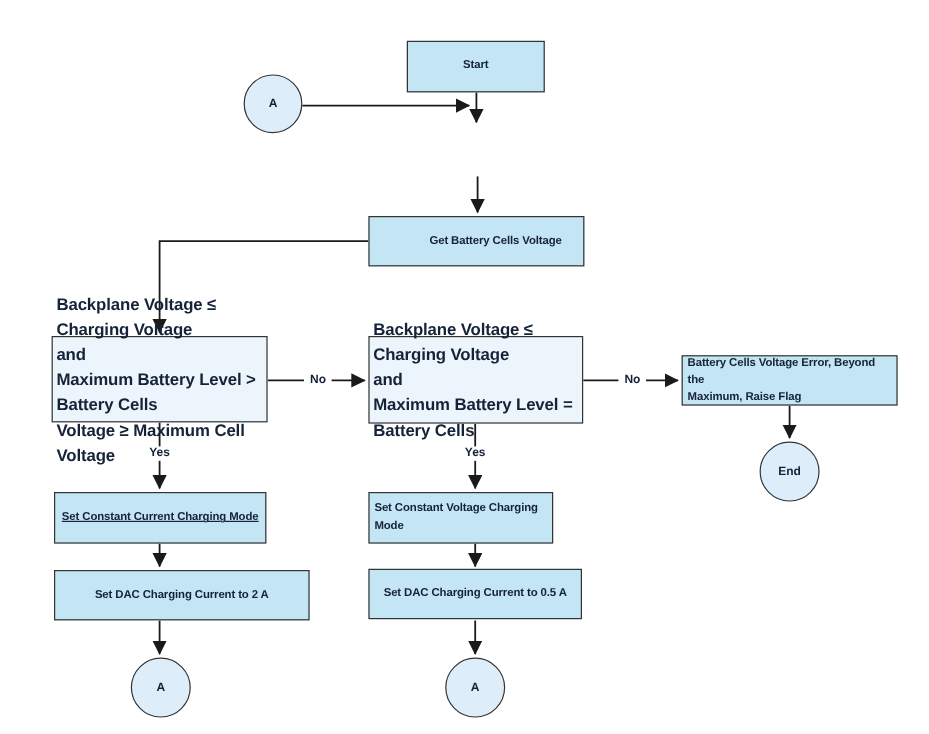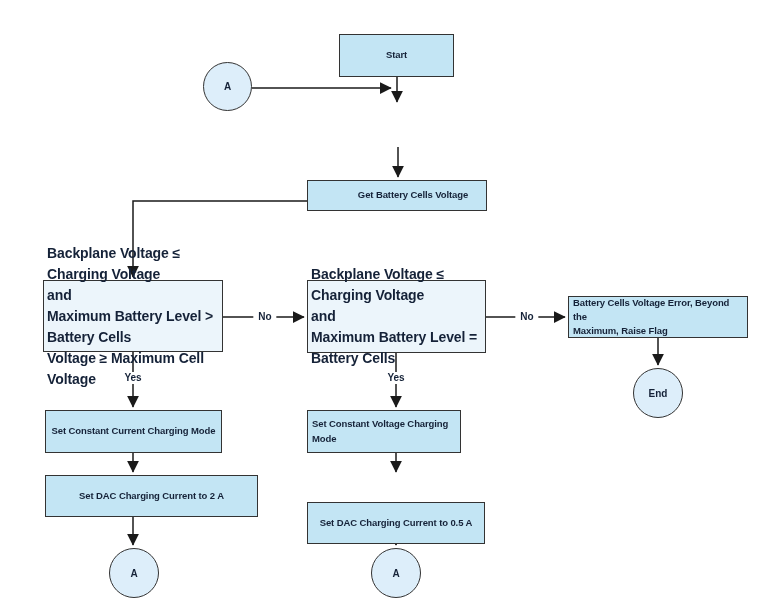--- a/index.html
+++ b/index.html
@@ -45,29 +45,29 @@
     padding:0 5px;
     font-weight:700;
     font-size:10px;
     color:var(--text);
     line-height:1.2;
   }
   
   .n-start    {left:339px;top:34px; width:115px;height:43px;}
   .n-a-top    {left:203px;top:62px; width:49px; height:49px;}
   .n-backplane{left:308px;top:105px;width:180px;height:42px;}
-  .n-battery  {left:307px;top:180px;width:180px;height:31px;padding-left:36px;}
+  .n-battery  {left:307px;top:180px;width:180px;height:42px;padding-left:36px;}
   .n-dec-cc   {left:43px; top:280px;width:180px;height:72px;}
   .n-dec-cv   {left:307px;top:280px;width:179px;height:73px;}
   .n-error    {left:568px;top:296px;width:180px;height:42px;}
   .n-end      {left:633px;top:368px;width:50px; height:50px;}
-  .n-cc-mode  {left:45px; top:410px;width:177px;height:43px;}
+  .n-cc-mode  {left:45px; top:410px;width:177px;height:43px;text-decoration:underline;}
   .n-dac2     {left:45px; top:475px;width:213px;height:42px;}
   .n-cv-mode  {left:307px;top:410px;width:154px;height:43px;}
-  .n-dac05    {left:307px;top:502px;width:178px;height:42px;}
+  .n-dac05    {left:307px;top:474px;width:178px;height:42px;}
   .n-a-left   {left:109px;top:548px;width:50px; height:50px;}
   .n-a-right  {left:371px;top:548px;width:50px; height:50px;}
   .l-no1 {left:265px;top:317px;}
   .l-no2 {left:527px;top:317px;}
   .l-yes1{left:133px;top:378px;}
   .l-yes2{left:396px;top:378px;}
 </style>
 </head>
 <body>
 

